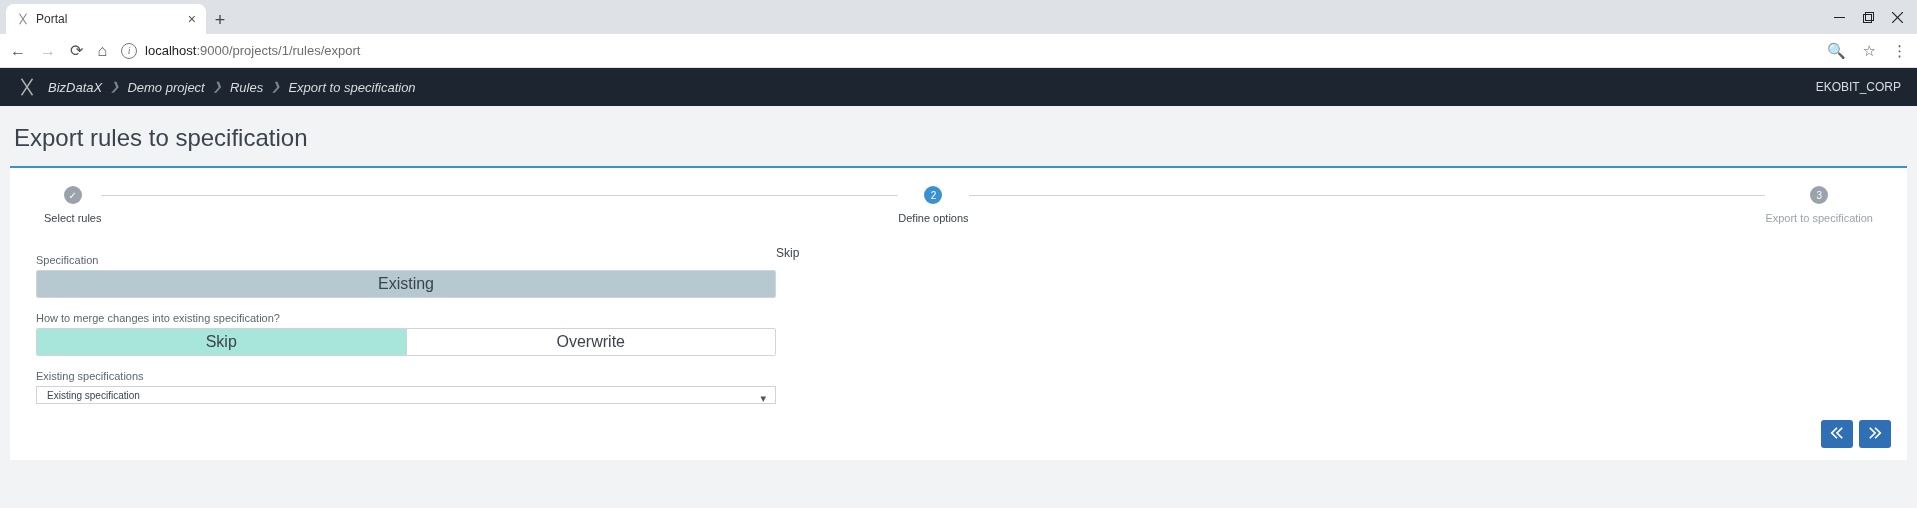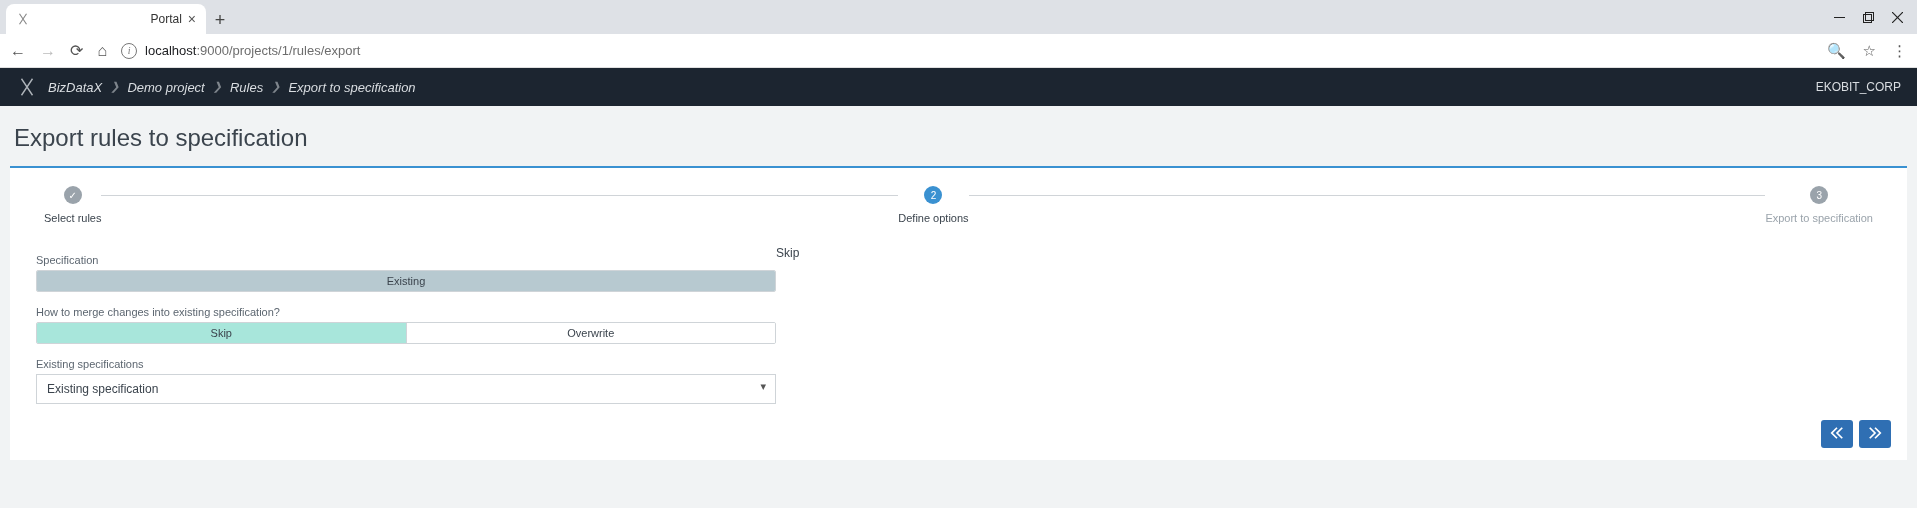--- a/index.html
+++ b/index.html
@@ -1,20 +1,20 @@
 <!DOCTYPE html>
 <html><head>
 <meta charset="utf-8">
 <style>
   * { box-sizing: border-box; margin: 0; padding: 0; font-family: "Segoe UI", Arial, sans-serif; }
   body { background: #f1f3f4; font-size: 13px; color: #333; }
 
   
   .browser-top { background: #dee1e6; height: 34px; display:flex; align-items:flex-end; padding-left:6px; }
-  .tab { background:#fff; height:30px; width:200px; border-top-left-radius:8px; border-top-right-radius:8px; display:flex; align-items:center; padding:14px 10px; gap:6px; font-size:12px; color:#333;text-align:right; }
+  .tab { background:#fff; height:30px; width:200px; border-top-left-radius:8px; border-top-right-radius:8px; display:flex; align-items:center; padding:14px 10px; gap:6px; font-size:12px; color:#333; }
   .tab .favicon { width:14px; height:14px; display:inline-flex; align-items:center; justify-content:center; color:#888; }
   .tab .favicon svg { width:14px; height:14px; stroke:#888; fill:none; stroke-width:2; }
   .tab .title { flex:1; overflow:hidden; text-overflow:ellipsis; white-space:nowrap; }
   .tab .close { color:#555; font-size:14px; cursor:pointer; }
   .newtab { width:28px; height:28px; display:flex; align-items:center; justify-content:center; color:#444; font-size:18px; cursor:pointer; }
   .window-controls { margin-left:auto; display:flex; align-items:center; gap:18px; padding-right:14px; color:#222; height:34px; }
   .window-controls span { cursor:pointer; font-size:13px; display:inline-flex; align-items:center;}
   .window-controls svg { width:11px; height:11px; }
 
   .addr-bar { background:#fff; height:34px; display:flex; align-items:center; padding:0 10px; gap:14px; border-bottom:1px solid #e0e0e0; }
@@ -52,27 +52,27 @@
   .step.future .label { color:#9aa3ab; }
   .connector { flex:1; height:1px; background:#d0d4d8; margin-top:9px; }
 
   
   .form-row { display:flex; }
   .left-col { flex:1; max-width:740px; }
   .right-col { flex:1; font-size:12px; color:#3b444d; }
 
   .field-label { font-size:11px; color:#5c6670; margin:8px 0 4px 0; }
   .toggle-group { display:flex; border:1px solid #cfd4d8; border-radius:2px; overflow:hidden; }
-  .toggle-group button { flex:1; height:20px; border:none; background:#fff; color:#3b444d; font-size:11px; cursor:pointer; }
+  .toggle-group button { flex:1; height:26px; border:none; background:#fff; color:#3b444d; font-size:16px; cursor:pointer; }
   .toggle-group button + button { border-left:1px solid #cfd4d8; }
   .toggle-group button.sel-blue { background:#b7c9d0; }
   .toggle-group button.sel-teal { background:#a8e6db; }
 
   .select { position:relative; }
-  .select select { width:100%; height:30px; border:1px solid #cfd4d8; background:#fff; padding:0 28px 0 10px; font-size:12px; color:#3b444d; appearance:none; -webkit-appearance:none; }
+  .select select { width:100%; height:18px; border:1px solid #cfd4d8; background:#fff; padding:0 28px 0 10px; font-size:10px; color:#3b444d; appearance:none; -webkit-appearance:none; }
   .select::after { content:"▾"; position:absolute; right:10px; top:6px; font-size:11px; color:#555; pointer-events:none; }
 
   .help-block .h { font-size:12px; color:#3b444d; margin-bottom:4px; }
   .help-block .d { font-size:12px; color:#3b444d; margin-left:18px; margin-bottom:14px; line-height:1.5; }
 
   
   .wizard-nav { position:absolute; right:16px; bottom:12px; display:flex; gap:6px; }
   .wizard-nav button { width:32px; height:28px; background:#2f6fb3; border:none; border-radius:3px; color:#fff; cursor:pointer; display:flex; align-items:center; justify-content:center; }
   .wizard-nav button svg { width:14px; height:12px; fill:#fff; }
 </style>

